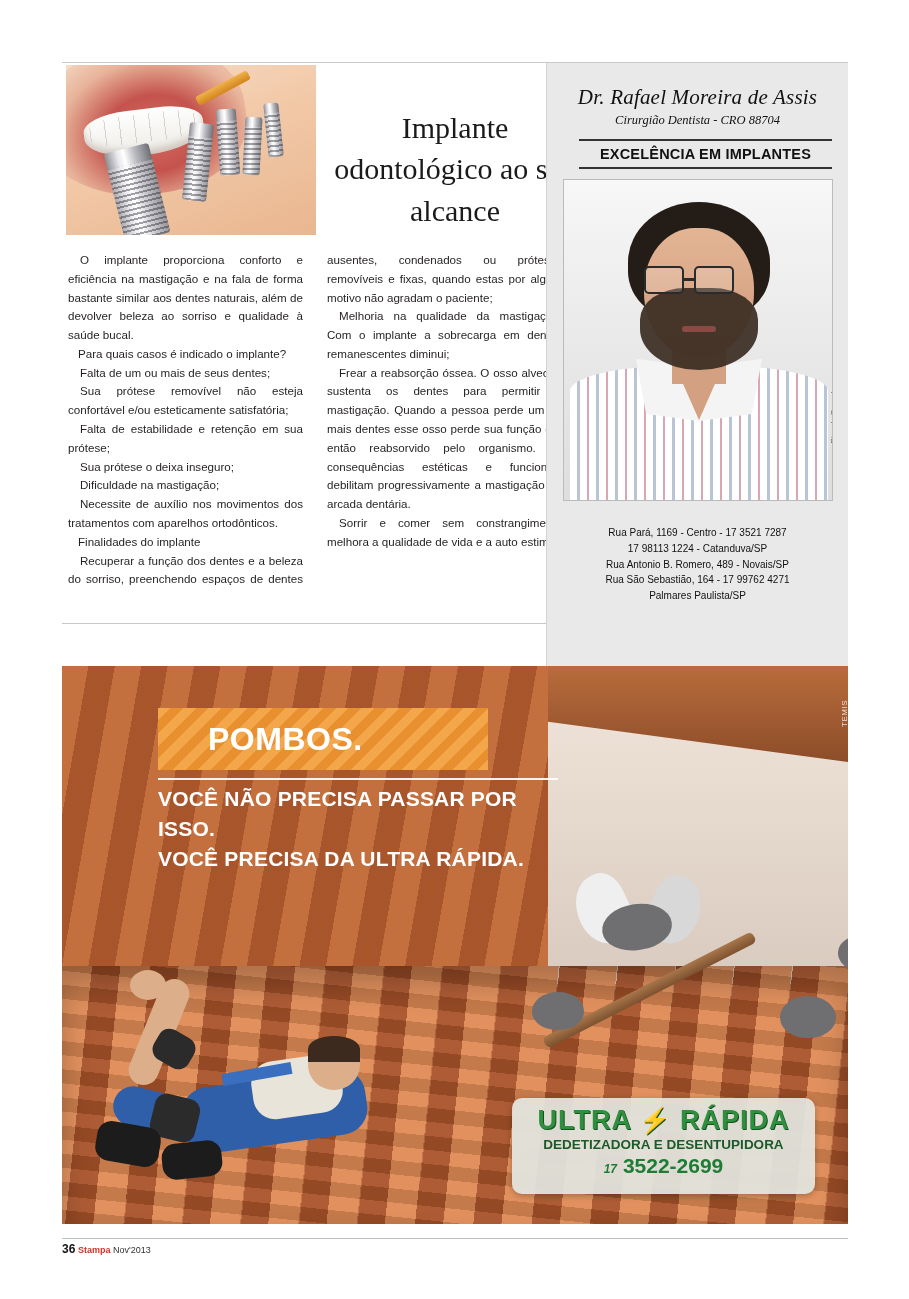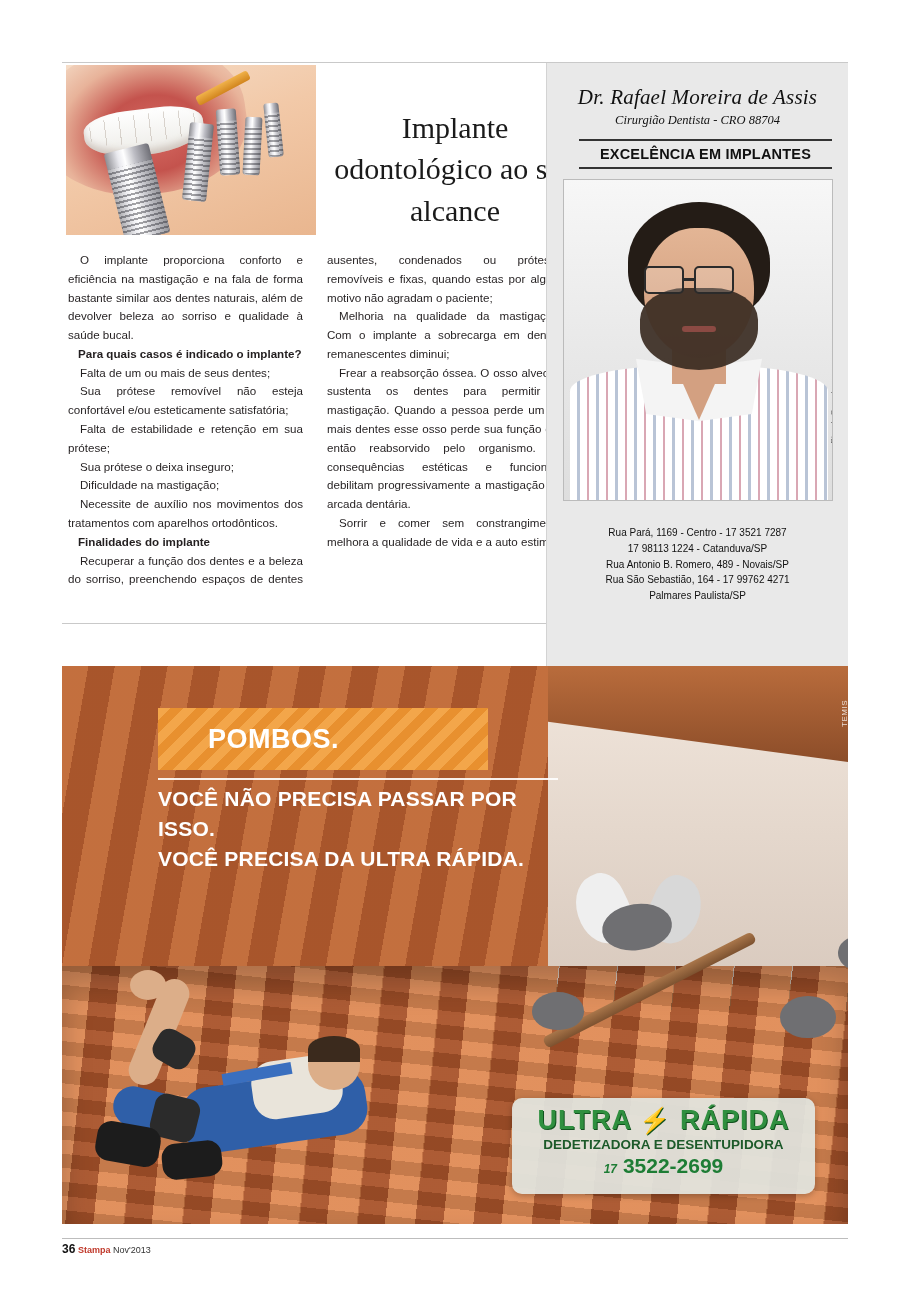--- a/index.html
+++ b/index.html
@@ -98,21 +98,21 @@
     top: 188px;
     width: 494px;
     column-count: 2;
     column-gap: 24px;
     font-size: 11.6px;
     line-height: 1.62;
     color: #231f20;
     text-align: justify;
   }
   .cols p { margin: 0 0 0 0; text-indent: 12px; }
-  .cols p.b { font-weight: bold; text-indent: 10px; }
+  .cols p.b { font-weight: normal; text-indent: 10px; }
 
   
   .ad {
     position: absolute;
     left: 484px;
     top: 0px;
     width: 302px;
     height: 648px;
     background: #e9e9e9;
     border-left: 1px solid #d3d3d3;
@@ -239,21 +239,21 @@
     background: linear-gradient(#b96c3c,#8c4d29);
     clip-path: polygon(0 0, 100% 0, 100% 100%, 0 58%);
   }
 
   .pombos-band {
     position:absolute; left:96px; top:42px; width:330px; height:62px;
     background: repeating-linear-gradient(135deg,#f3a64a 0 9px,#e8902f 9px 18px);
     display:flex; align-items:center; padding-left:50px;
   }
   .pombos-band span {
-    color:#fff; font-weight:bold; font-size:27px; letter-spacing:.5px;
+    color:#fff; font-weight:bold; font-size:32px; letter-spacing:.5px;
   }
   .claim {
     position:absolute; left:96px; top:118px; width:400px;
   }
   .claim div {
     color:#fff; font-weight:bold; font-size:21px; line-height:1.42; letter-spacing:.2px;
   }
   .claim .l2 { color:#fff; }
   .claim-rule {
     position:absolute; left:96px; top:112px; width:400px; height:2px; background:#fff; opacity:.9;

